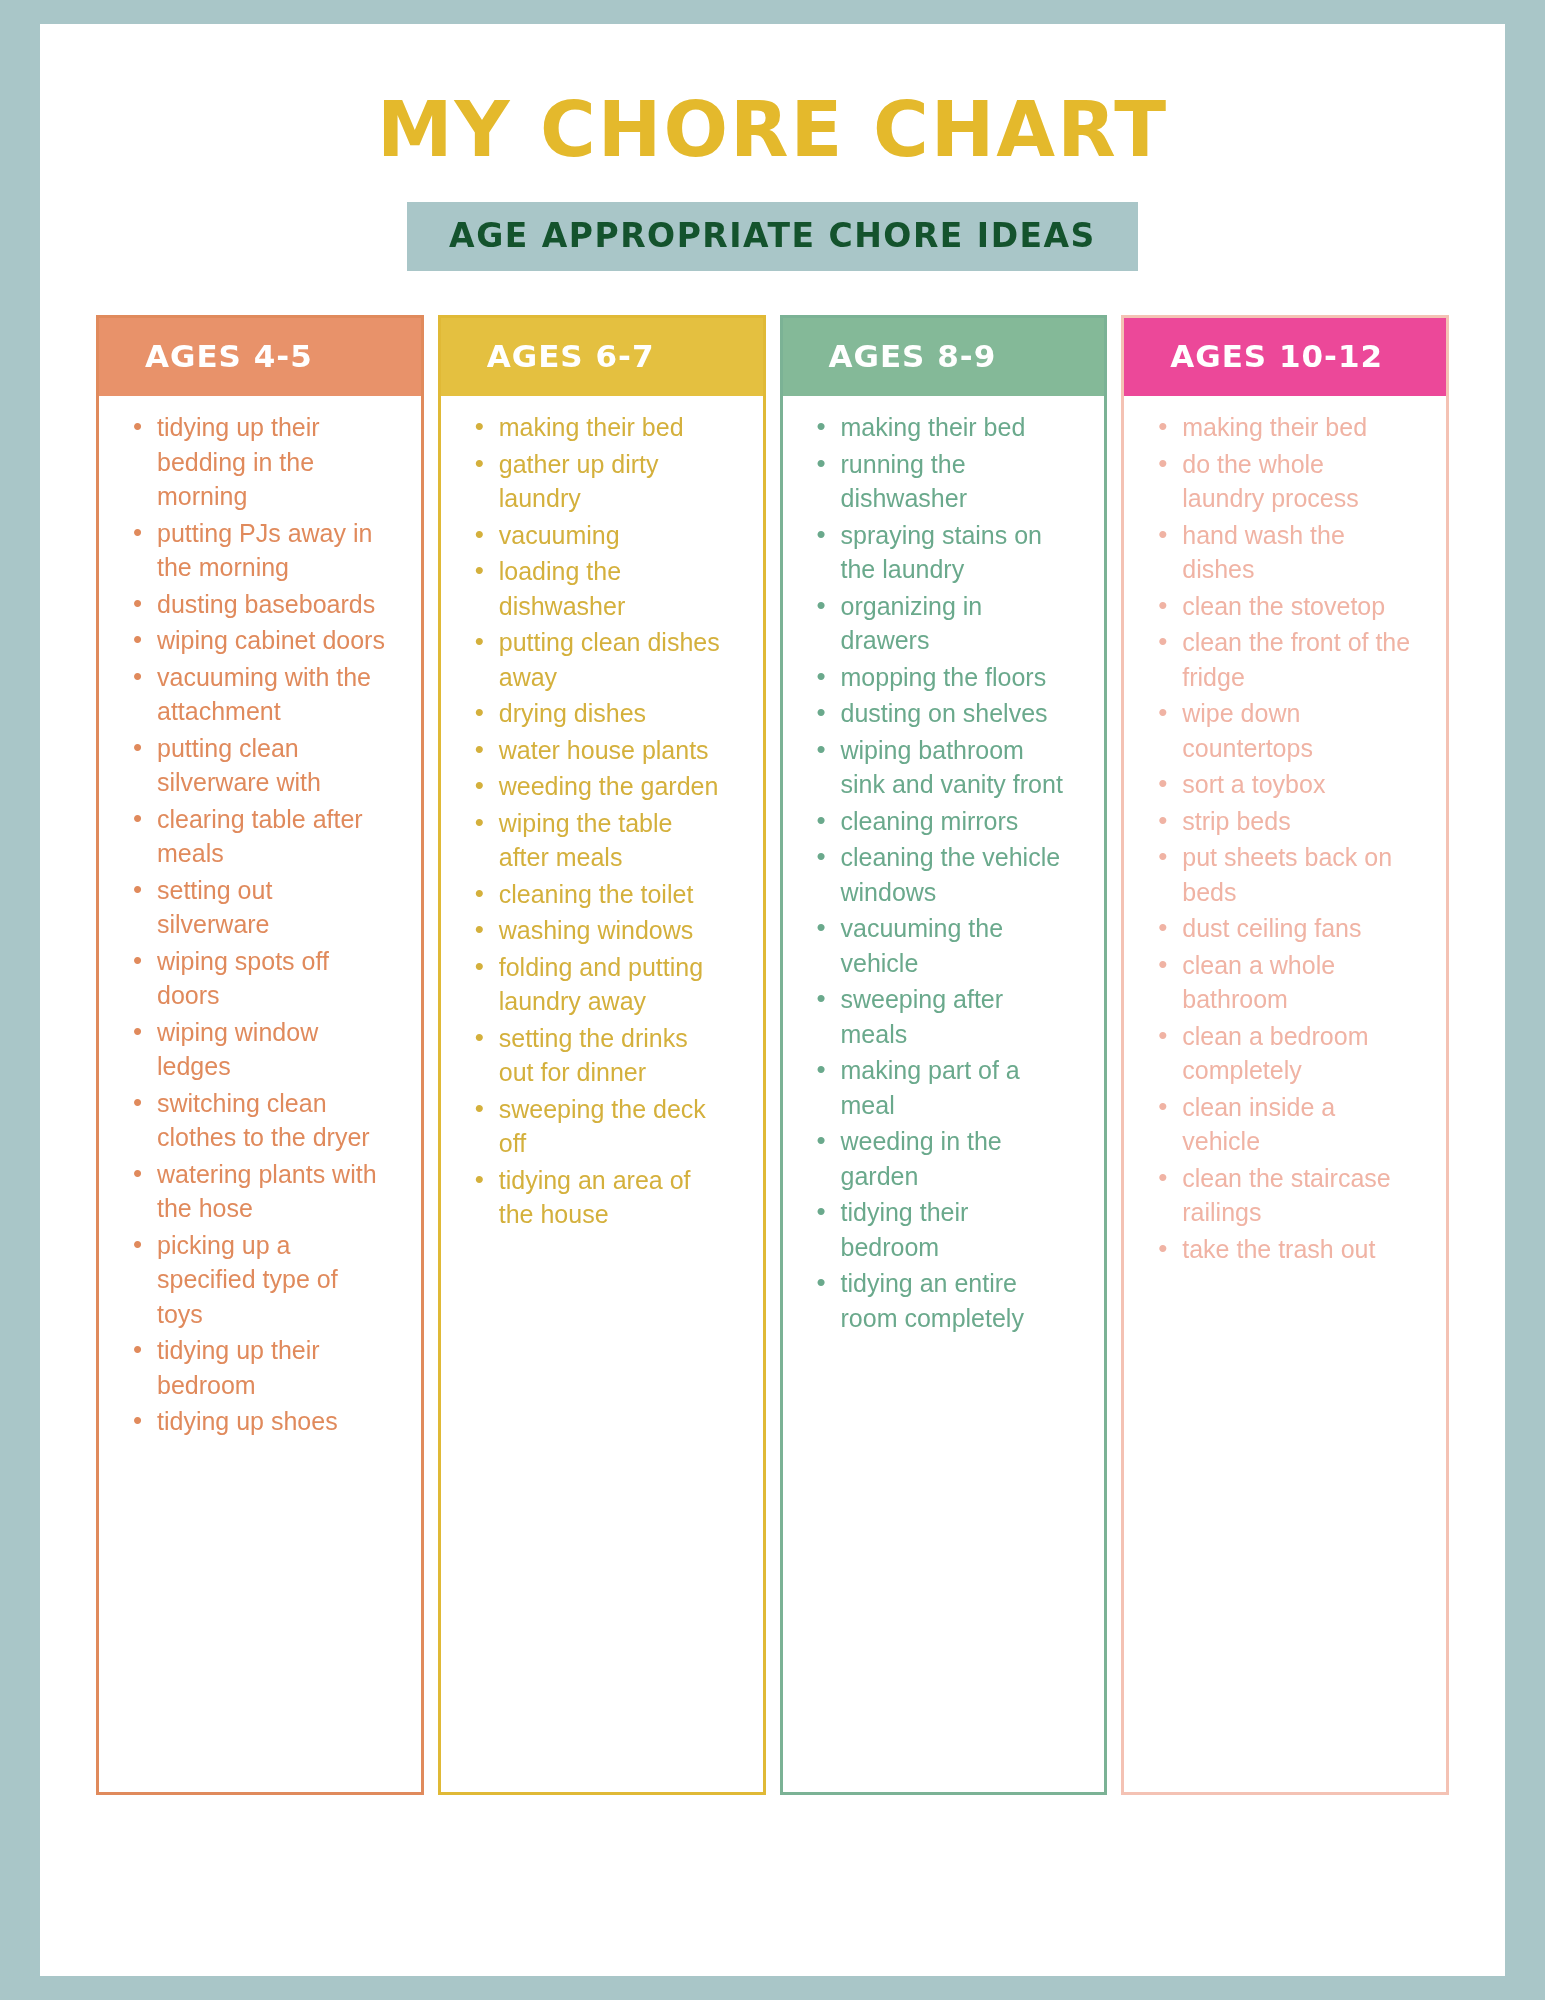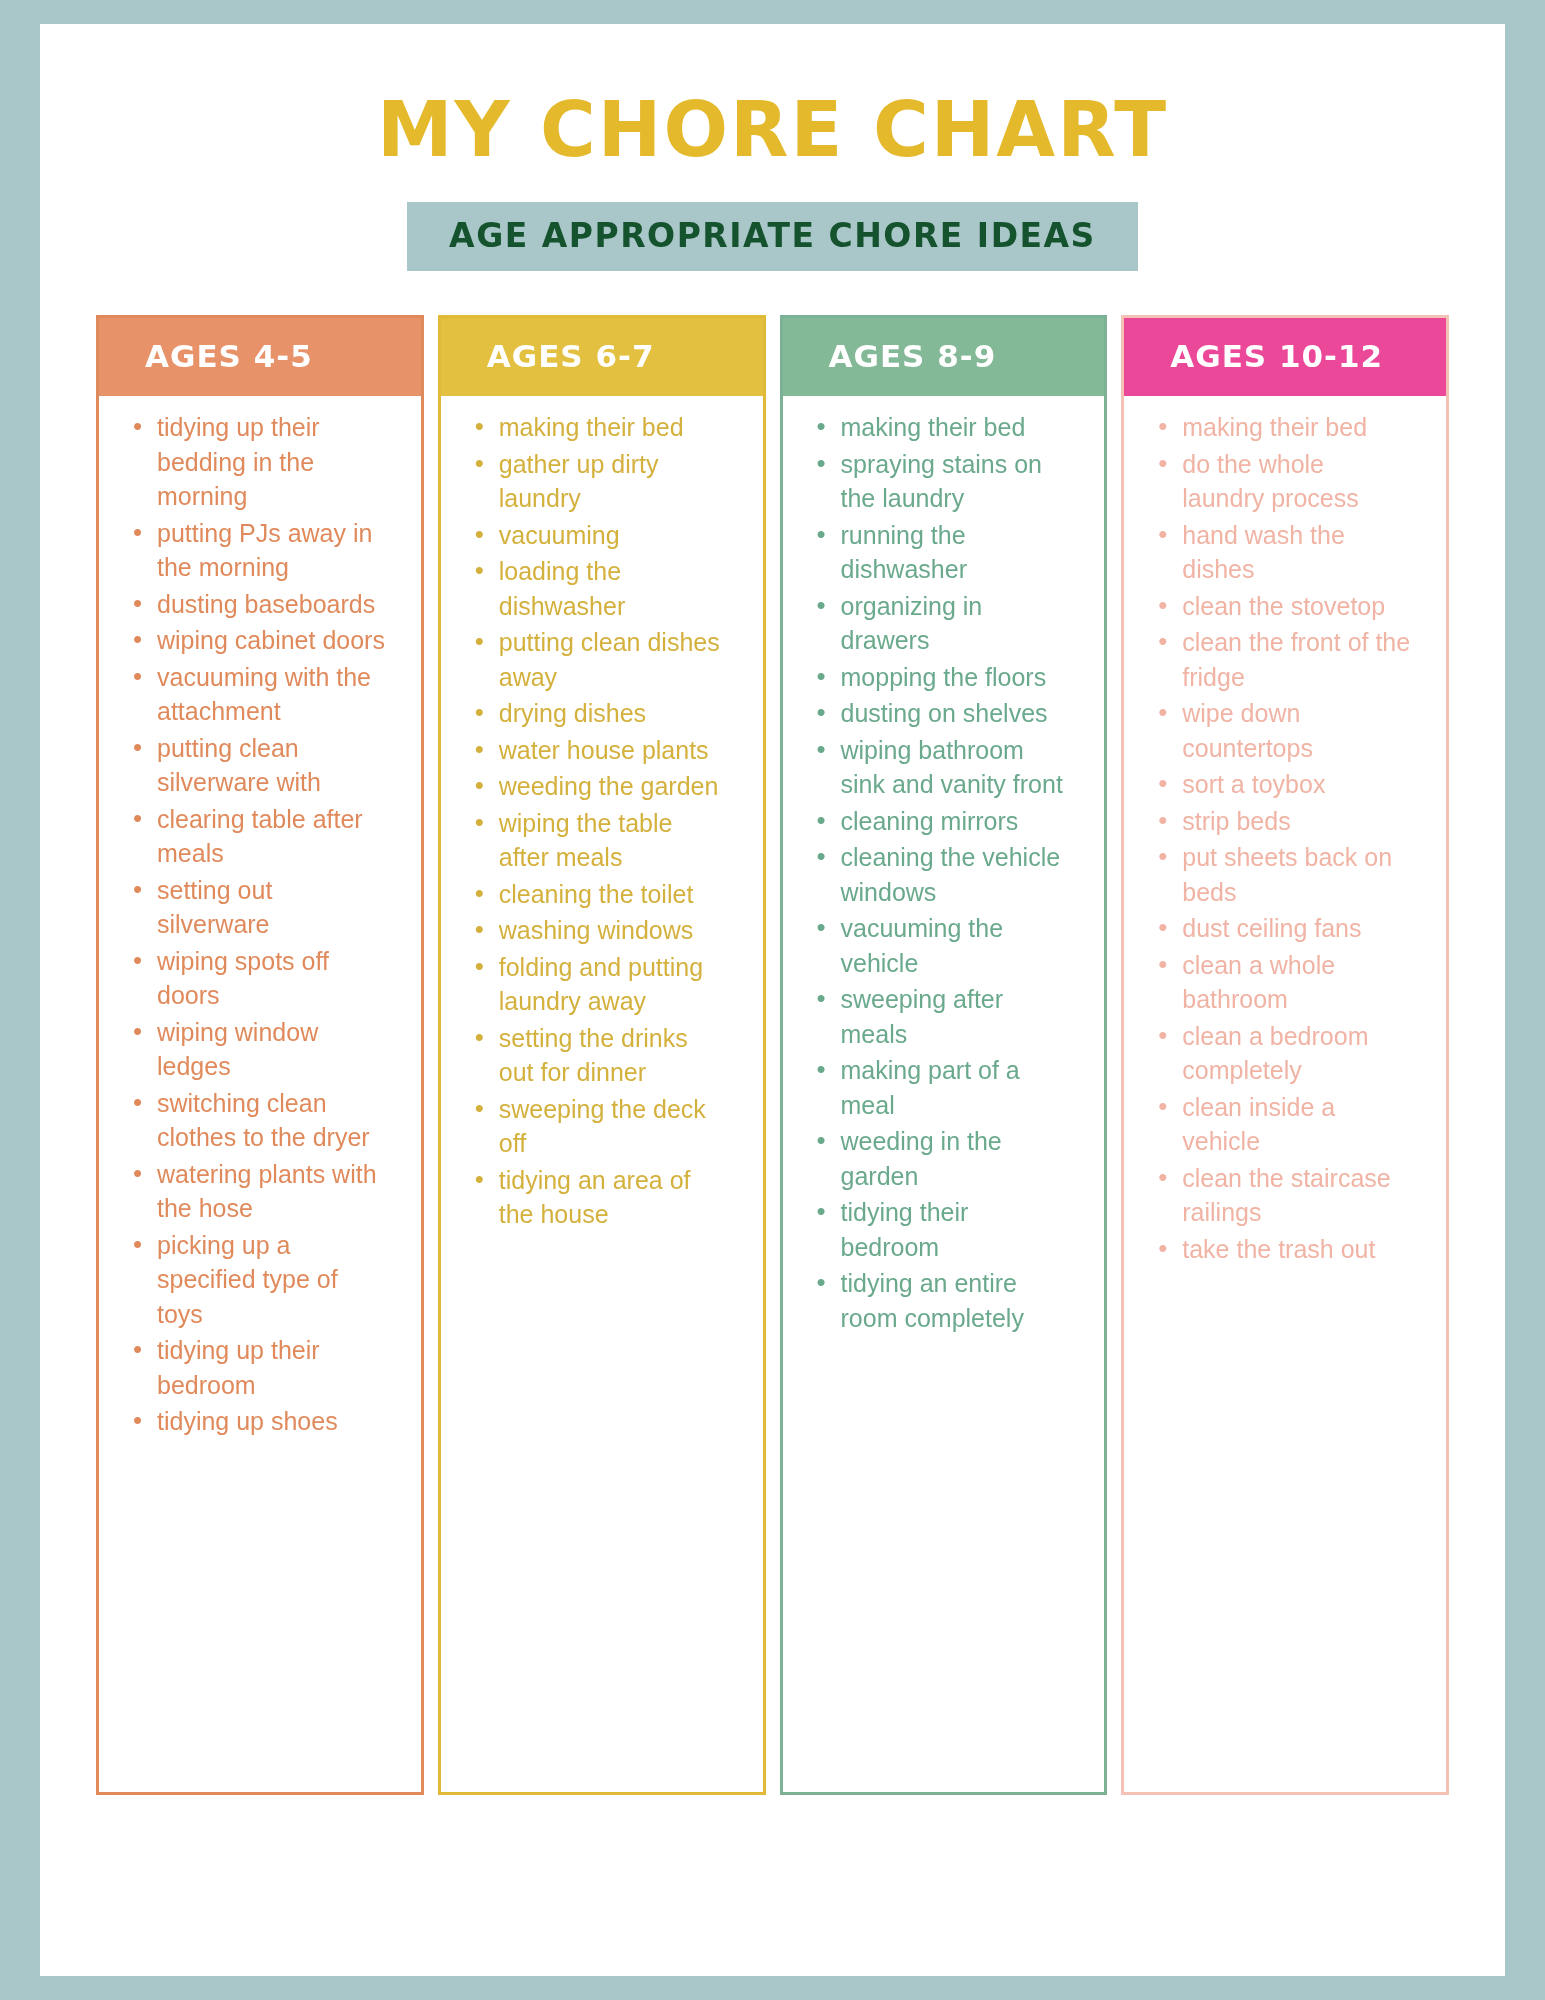--- a/index.html
+++ b/index.html
@@ -166,22 +166,22 @@
         <li>setting the drinks out for dinner</li>
         <li>sweeping the deck off</li>
         <li>tidying an area of the house</li>
       </ul>
     </div>
 
     <div class="col c3">
       <div class="col-head">AGES 8-9</div>
       <ul class="chores">
         <li>making their bed</li>
+        <li>running the dishwasher</li>
         <li>spraying stains on the laundry</li>
-        <li>running the dishwasher</li>
         <li>organizing in drawers</li>
         <li>mopping the floors</li>
         <li>dusting on shelves</li>
         <li>wiping bathroom sink and vanity front</li>
         <li>cleaning mirrors</li>
         <li>cleaning the vehicle windows</li>
         <li>vacuuming the vehicle</li>
         <li>sweeping after meals</li>
         <li>making part of a meal</li>
         <li>weeding in the garden</li>

